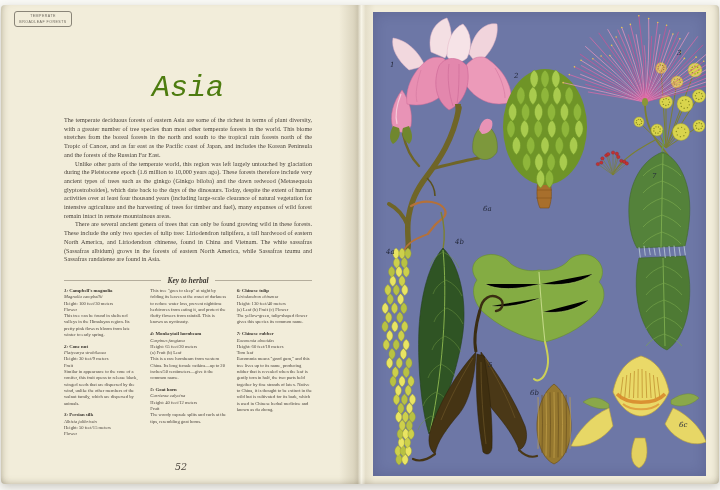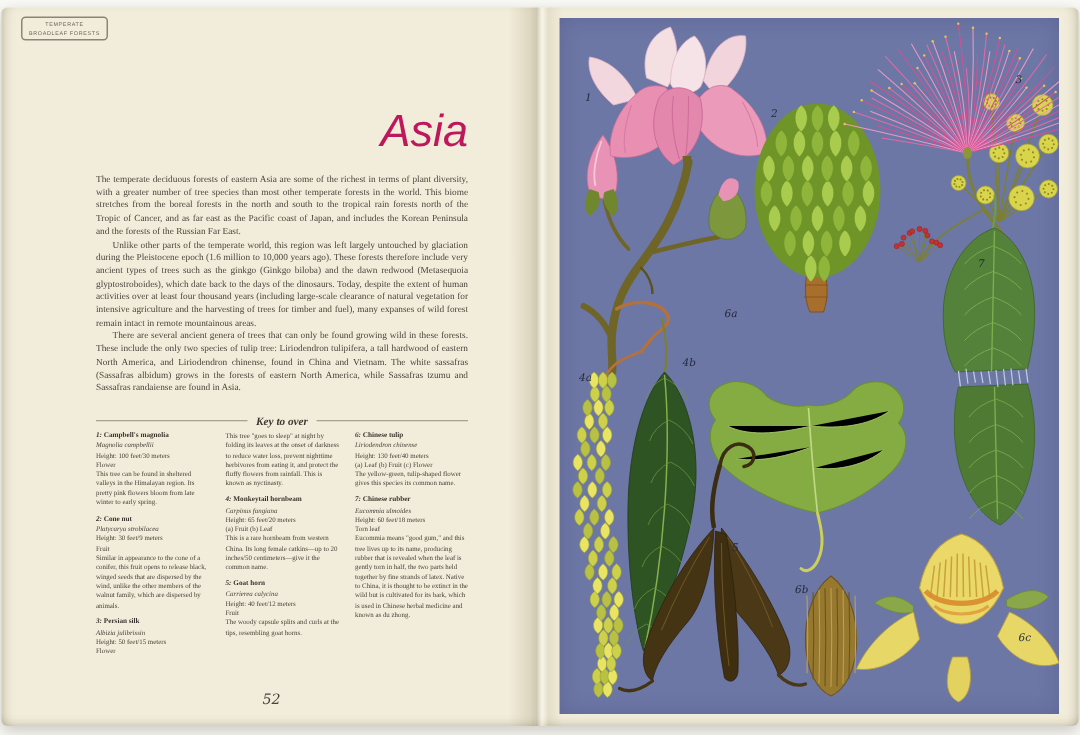--- a/index.html
+++ b/index.html
@@ -10,22 +10,22 @@
   .page-left{left:0;width:356px;border-radius:4px 0 0 4px;
     box-shadow:inset 6px 0 9px -7px rgba(90,80,55,.5), inset 0 -5px 8px -6px rgba(90,80,55,.4);}
   .page-right{left:356px;width:362px;border-radius:0 4px 4px 0;
     box-shadow:inset -6px 0 9px -7px rgba(90,80,55,.5), inset 0 -5px 8px -6px rgba(90,80,55,.4);}
   .gutter{position:absolute;left:338px;top:0;width:36px;height:479px;pointer-events:none;
     background:linear-gradient(90deg,rgba(0,0,0,0) 0%,rgba(110,95,60,.16) 40%,rgba(90,75,45,.22) 52%,rgba(255,255,250,.45) 62%,rgba(110,95,60,.10) 74%,rgba(0,0,0,0) 100%);}
   .badge{position:absolute;left:13px;top:6px;width:56px;padding:2px 0 1px 0;
     border:0.6px solid var(--badge_border);border-radius:3px;text-align:center;
     font-family:"Liberation Sans",sans-serif;font-size:3.6px;letter-spacing:.45px;
     line-height:1.55;color:#6b665c;}
-  .title{position:absolute;left:63px;top:66px;width:248px;text-align:right;
-    font-family:Liberation Sans, sans-serif;font-style:italic;font-size:30px;color:#be185d;}
+  .title{position:absolute;left:63px;top:66px;width:248px;text-align:center;
+    font-family:Liberation Mono, monospace;font-style:italic;font-size:30px;color:#4d7c0f;}
   .intro{position:absolute;left:63px;top:111px;width:248px;height:158px;overflow:hidden;
     font-size:6.2px;line-height:8.7px;text-align:justify;color:var(--ink);}
   .intro p{margin:0;}
   .intro p + p{text-indent:11px;}
   .keyhead{position:absolute;left:63px;top:271px;width:248px;display:flex;align-items:center;gap:6px;}
   .keyhead .rule{flex:1;height:1px;background:var(--rule);transform:scaleY(.6);}
   .keyhead .txt{font-style:italic;font-weight:bold;font-size:7.5px;color:#3d3831;}
   .keycols{position:absolute;left:63px;top:283px;width:250px;display:flex;gap:9px;}
   .keycol{width:78px;font-size:4.6px;line-height:6.3px;color:var(--ink);}
   .key-entry{margin-bottom:5.5px;}
@@ -50,21 +50,21 @@
       <div>BROADLEAF FORESTS</div>
     </div>
     <div class="title">Asia</div>
     <div class="intro">
       <p>The temperate deciduous forests of eastern Asia are some of the richest in terms of plant diversity, with a greater number of tree species than most other temperate forests in the world. This biome stretches from the boreal forests in the north and south to the tropical rain forests north of the Tropic of Cancer, and as far east as the Pacific coast of Japan, and includes the Korean Peninsula and the forests of the Russian Far East.</p>
       <p>Unlike other parts of the temperate world, this region was left largely untouched by glaciation during the Pleistocene epoch (1.6 million to 10,000 years ago). These forests therefore include very ancient types of trees such as the ginkgo (Ginkgo biloba) and the dawn redwood (Metasequoia glyptostroboides), which date back to the days of the dinosaurs. Today, despite the extent of human activities over at least four thousand years (including large-scale clearance of natural vegetation for intensive agriculture and the harvesting of trees for timber and fuel), many expanses of wild forest remain intact in remote mountainous areas.</p>
       <p>There are several ancient genera of trees that can only be found growing wild in these forests. These include the only two species of tulip tree: Liriodendron tulipifera, a tall hardwood of eastern North America, and Liriodendron chinense, found in China and Vietnam. The white sassafras (Sassafras albidum) grows in the forests of eastern North America, while Sassafras tzumu and Sassafras randaiense are found in Asia.</p>
     </div>
     <div class="keyhead">
       <div class="rule"></div>
-      <div class="txt">Key to over</div>
+      <div class="txt">Key to herbal</div>
       <div class="rule"></div>
     </div>
     <div class="keycols">
         <div class="keycol">
           <div class="key-entry">
             <div class="head"><span class="num">1: </span><span>Campbell's magnolia</span></div>
             <div class="latin">Magnolia campbellii</div>
             <div>Height: 100 feet/30 meters</div>
             <div>Flower</div>
             <div>This tree can be found in sheltered valleys in the Himalayan region. Its pretty pink flowers bloom from late winter to early spring.</div>

